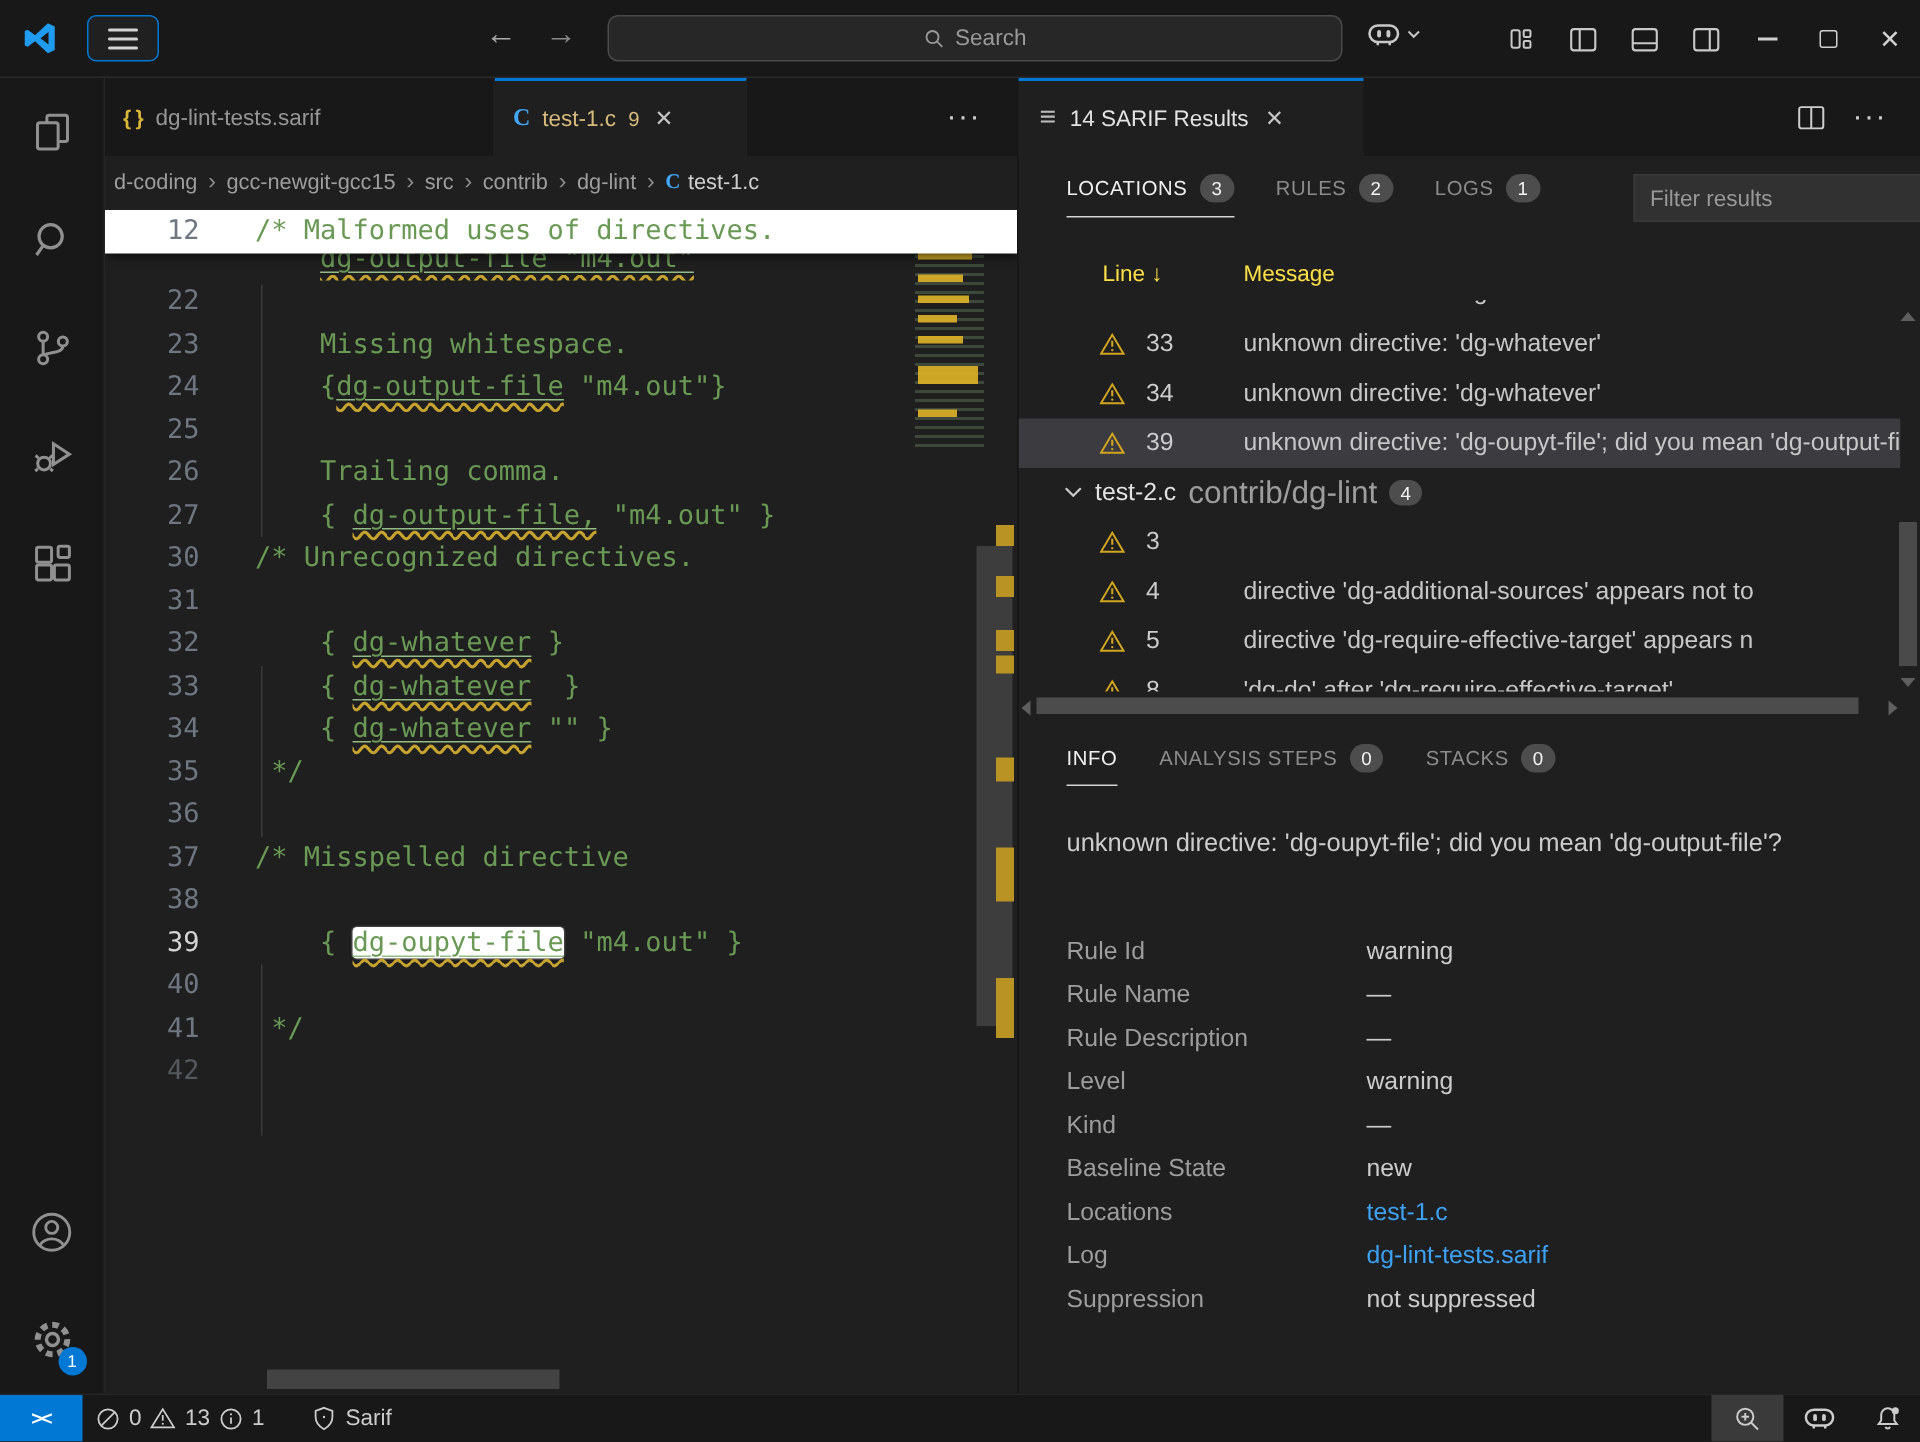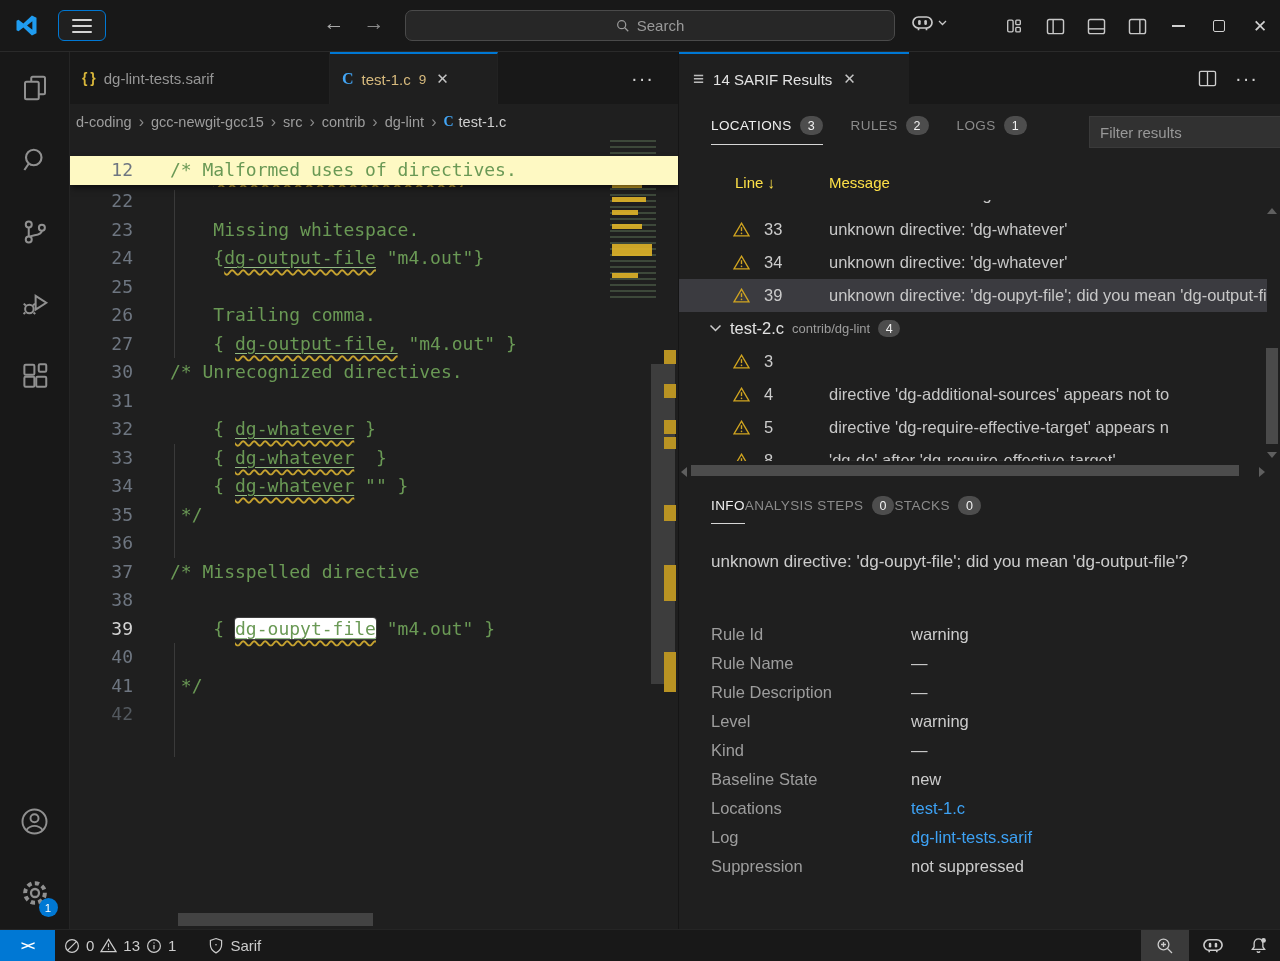--- a/index.html
+++ b/index.html
@@ -44,21 +44,21 @@
   .bc-item.last{color:#cfcfcf}
   .bc-sep{color:#8a8a8a;font-size:16px}
   .c-icon{color:#42a5f5;font-weight:bold;font-size:14px;font-family:"Liberation Serif",serif}
 
   .code-area{position:relative;height:789px;overflow:hidden;font-family:"DejaVu Sans Mono",monospace;font-size:18px;color:#6A9955}
   .cl{height:28.5px;line-height:28.5px;white-space:pre}
   .ln{display:inline-block;width:63px;text-align:right;margin-right:37px;color:#6e7681}
   .ln.cur{color:#d4d4d4}
   .ln.dim{color:#53595f}
   .lc{white-space:pre}
-  .sticky{position:absolute;left:0;top:16px;width:608px;height:29px;background:#fef9c3;z-index:6;box-shadow:0 4px 6px -1px rgba(0,0,0,.55)}
+  .sticky{position:absolute;left:0;top:0;width:608px;height:29px;background:#ffffff;z-index:6;box-shadow:0 4px 6px -1px rgba(0,0,0,.55)}
   .lines-layer{position:absolute;left:0;top:29px;width:608px}
   .clip{height:18px;overflow:hidden}
   .clip .cl{margin-top:-10px}
   .sq{text-decoration-line:underline;text-decoration-style:wavy;text-decoration-color:#c6a22f;text-decoration-thickness:1.6px;text-underline-offset:5px}
   .sq .u{text-decoration-line:underline;text-decoration-style:solid;text-decoration-color:#93bb85;text-decoration-thickness:1px;text-underline-offset:3px}
   .sq.hl{background:#ffffff;border-radius:3px;box-shadow:0 0 0 1px rgba(120,120,120,.35)}
   .iguide{position:absolute;width:1px;background:#3a3a3a;left:104px}
   .minimap{position:absolute;left:540px;top:0;width:46px;height:160px;background:repeating-linear-gradient(to bottom,rgba(125,160,115,.32) 0 2px,rgba(0,0,0,0) 2px 6px);cursor:pointer}
   .mmk{position:absolute;left:2px;height:5px;background:rgba(224,180,40,.9)}
   .vthumb{position:absolute;left:581px;top:224px;width:24px;height:320px;background:rgba(110,110,110,.38);cursor:grab}
@@ -85,32 +85,32 @@
   .srow{position:relative;height:33px;cursor:pointer}
   .srow.sel{background:#3b3b40}
   .srow .wic{position:absolute;left:54px;top:9px}
   .srow .sline{position:absolute;left:85px;top:0;line-height:33px;font-size:16.5px;color:#cccccc}
   .srow .smsg{position:absolute;left:150px;top:0;right:0;line-height:33px;font-size:16.5px;color:#c7c7c7;white-space:nowrap;overflow:hidden}
   .srow.partialrow{height:13px;overflow:hidden}
   .srow.partialrow .inner{position:relative;height:33px;margin-top:-22px}
   .srow.lastclip{height:17px;overflow:hidden}
   .grow{position:relative;height:33px;display:flex;align-items:center;gap:8px;padding-left:30px;cursor:pointer}
   .gfile{color:#e2e2e2;font-size:16.5px}
-  .gpath{color:#9d9d9d;font-size:13px}
+  .gpath{color:#9d9d9d;font-size:21px}
   .gbadge{background:#4d4d4d;color:#f2f2f2;border-radius:10px;padding:1.5px 7.5px;font-size:12.5px}
   .hscroll{position:absolute;top:358px;left:0;width:588px;height:18px}
   .hthumb{position:absolute;left:12px;top:3px;width:548px;height:11px;background:#4c4c4c;cursor:grab}
   .tri{width:0;height:0;position:absolute}
   .tri-l{left:2px;top:5px;border-top:5px solid transparent;border-bottom:5px solid transparent;border-right:6px solid #5f5f5f}
   .tri-r{right:-8px;top:5px;border-top:5px solid transparent;border-bottom:5px solid transparent;border-left:6px solid #5f5f5f}
   .vscroll{position:absolute;right:1px;top:96px;width:13px;height:280px}
   .tri-u{left:1px;top:8px;border-left:5px solid transparent;border-right:5px solid transparent;border-bottom:6px solid #5f5f5f}
   .tri-d{left:1px;top:252px;border-left:5px solid transparent;border-right:5px solid transparent;border-top:6px solid #5f5f5f}
   .vsthumb{position:absolute;left:0;top:148px;width:12px;height:96px;background:#4a4a4a;cursor:grab}
-  .itabs{position:absolute;top:392px;left:32px;display:flex;}
+  .itabs{position:absolute;top:392px;left:32px;display:flex;gap:28px}
   .imsg{position:absolute;top:446px;left:32px;width:570px;font-size:17px;line-height:23.5px;color:#cccccc}
   .dfields{position:absolute;top:516px;left:32px;width:560px}
   .drow{height:29px;line-height:29px;font-size:16.5px;display:flex}
   .dlabel{width:200px;color:#9d9d9d}
   .dvalue{color:#cccccc}
   .dvalue.link{color:#3da2f5;cursor:pointer}
 
   
   .statusbar{position:absolute;left:0;top:929px;width:1280px;height:32px;background:#181818;border-top:1px solid #252525;display:flex;align-items:center;font-size:15px;color:#cccccc}
   .remote{width:55px;height:32px;background:#0078d4;color:#fff;display:flex;align-items:center;justify-content:center;font-weight:bold;font-size:13px;letter-spacing:-1px;cursor:pointer}

